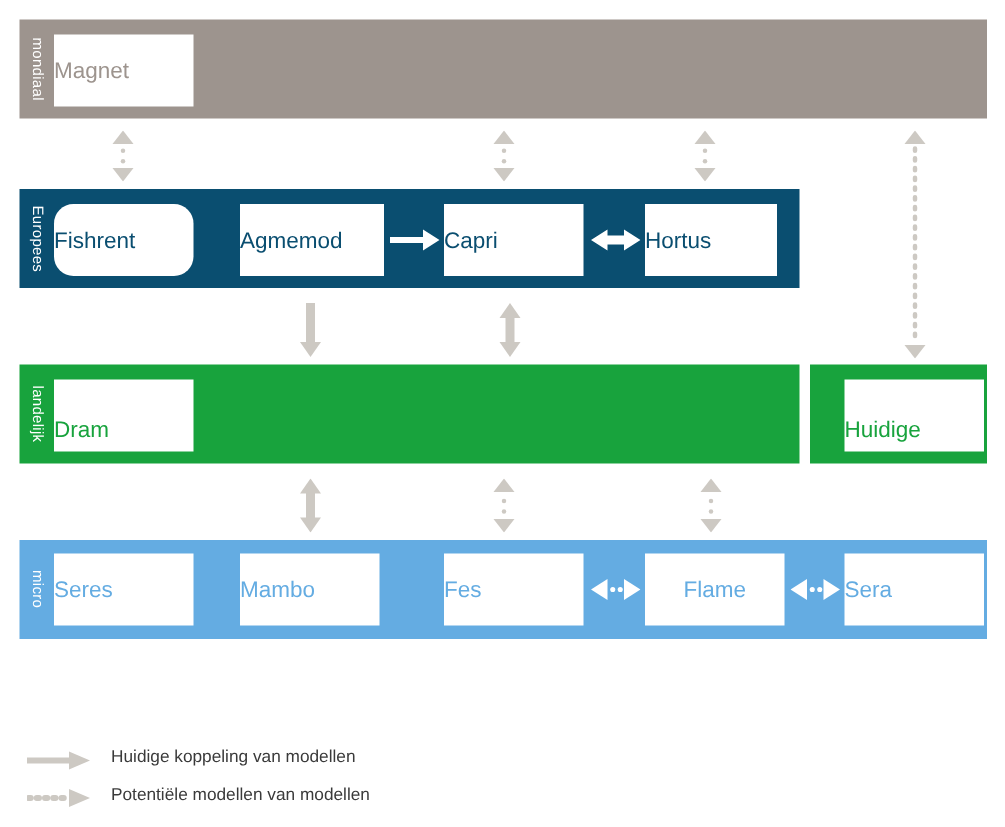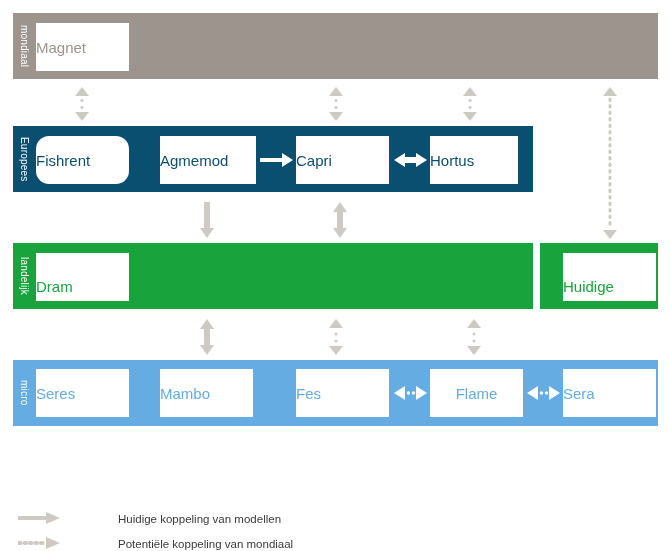--- a/index.html
+++ b/index.html
@@ -47,21 +47,21 @@
   .txt-europees span{color:#0a4e70;}
   .txt-landelijk span{color:#18a33d;margin-top:19px;}
   .txt-micro    span{color:#64ace2;}
 
   
   .v-arrow{position:absolute;}
   .h-arrow{position:absolute;}
 
   
   .legend{position:absolute;left:18px;top:500px;width:400px;}
-  .legend-row{display:flex;align-items:flex-end;height:25px;gap:44px;}
+  .legend-row{display:flex;align-items:flex-start;height:25px;}
   .legend-glyph{width:44px;height:14px;flex:0 0 44px;margin-right:12px;}
   .legend-text{font-size:11.5px;color:#3a3a3a;line-height:1;}
 </style>
 </head>
 <body>
 
 <div class="stage">
 
   <div class="band band-mondiaal" style="left:13px;top:13px;width:645px;height:66px;">
     <div class="band-label" style="width:22px;height:66px;">mondiaal</div>
@@ -198,17 +198,17 @@
         <rect x="0" y="5" width="30" height="4" fill="#cdc9c3"></rect>
         <path d="M28 1 L42 7 L28 13 Z" fill="#cdc9c3"></path>
       </svg>
       <div class="legend-text">Huidige koppeling van modellen</div>
     </div>
     <div class="legend-row">
       <svg class="legend-glyph" viewBox="0 0 44 14">
         <line x1="1" y1="7" x2="28" y2="7" stroke="#cdc9c3" stroke-width="4" stroke-dasharray="1.5 4" stroke-linecap="round"></line>
         <path d="M28 1 L42 7 L28 13 Z" fill="#cdc9c3"></path>
       </svg>
-      <div class="legend-text">Potentiële koppeling van mondiaal</div>
+      <div class="legend-text">Potentiële modellen van modellen</div>
     </div>
   </div>
 
 </div>
 
 </body></html>

